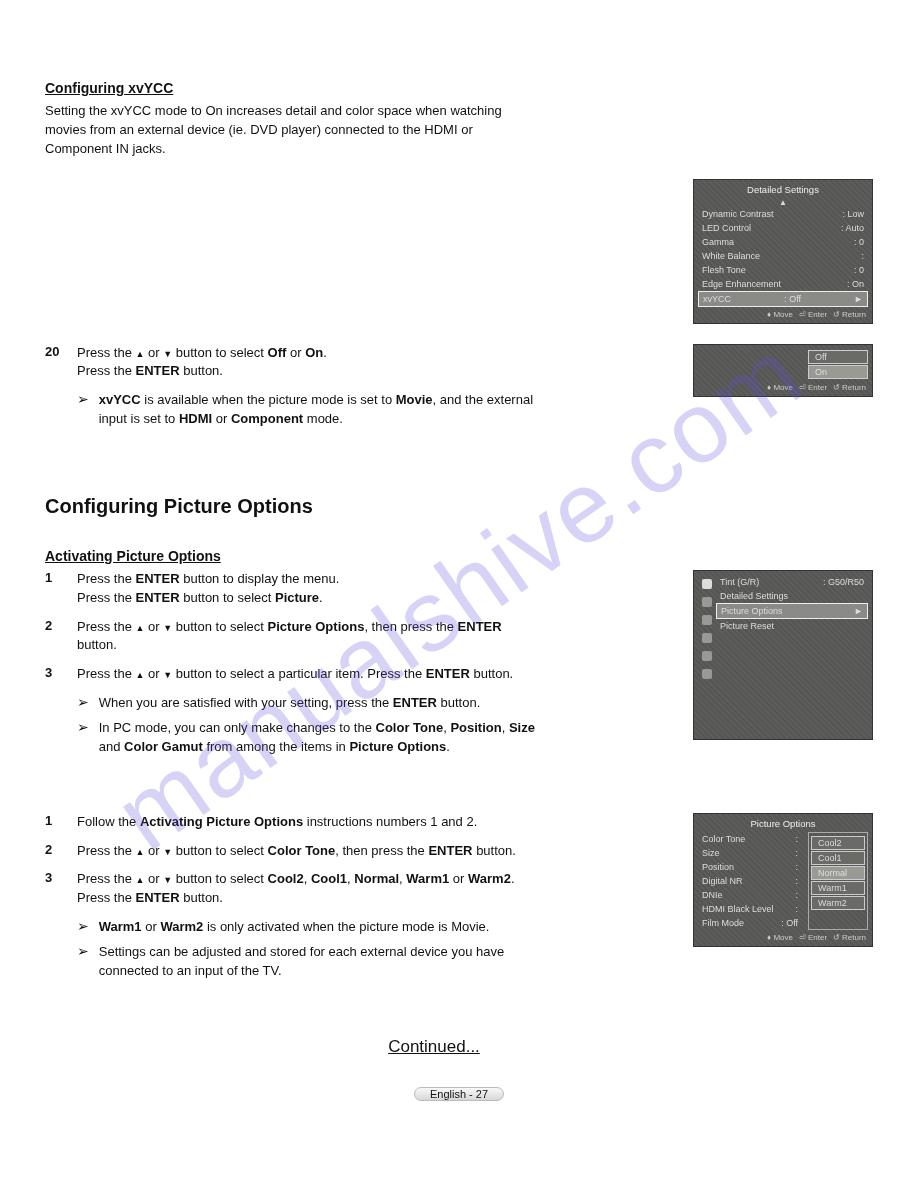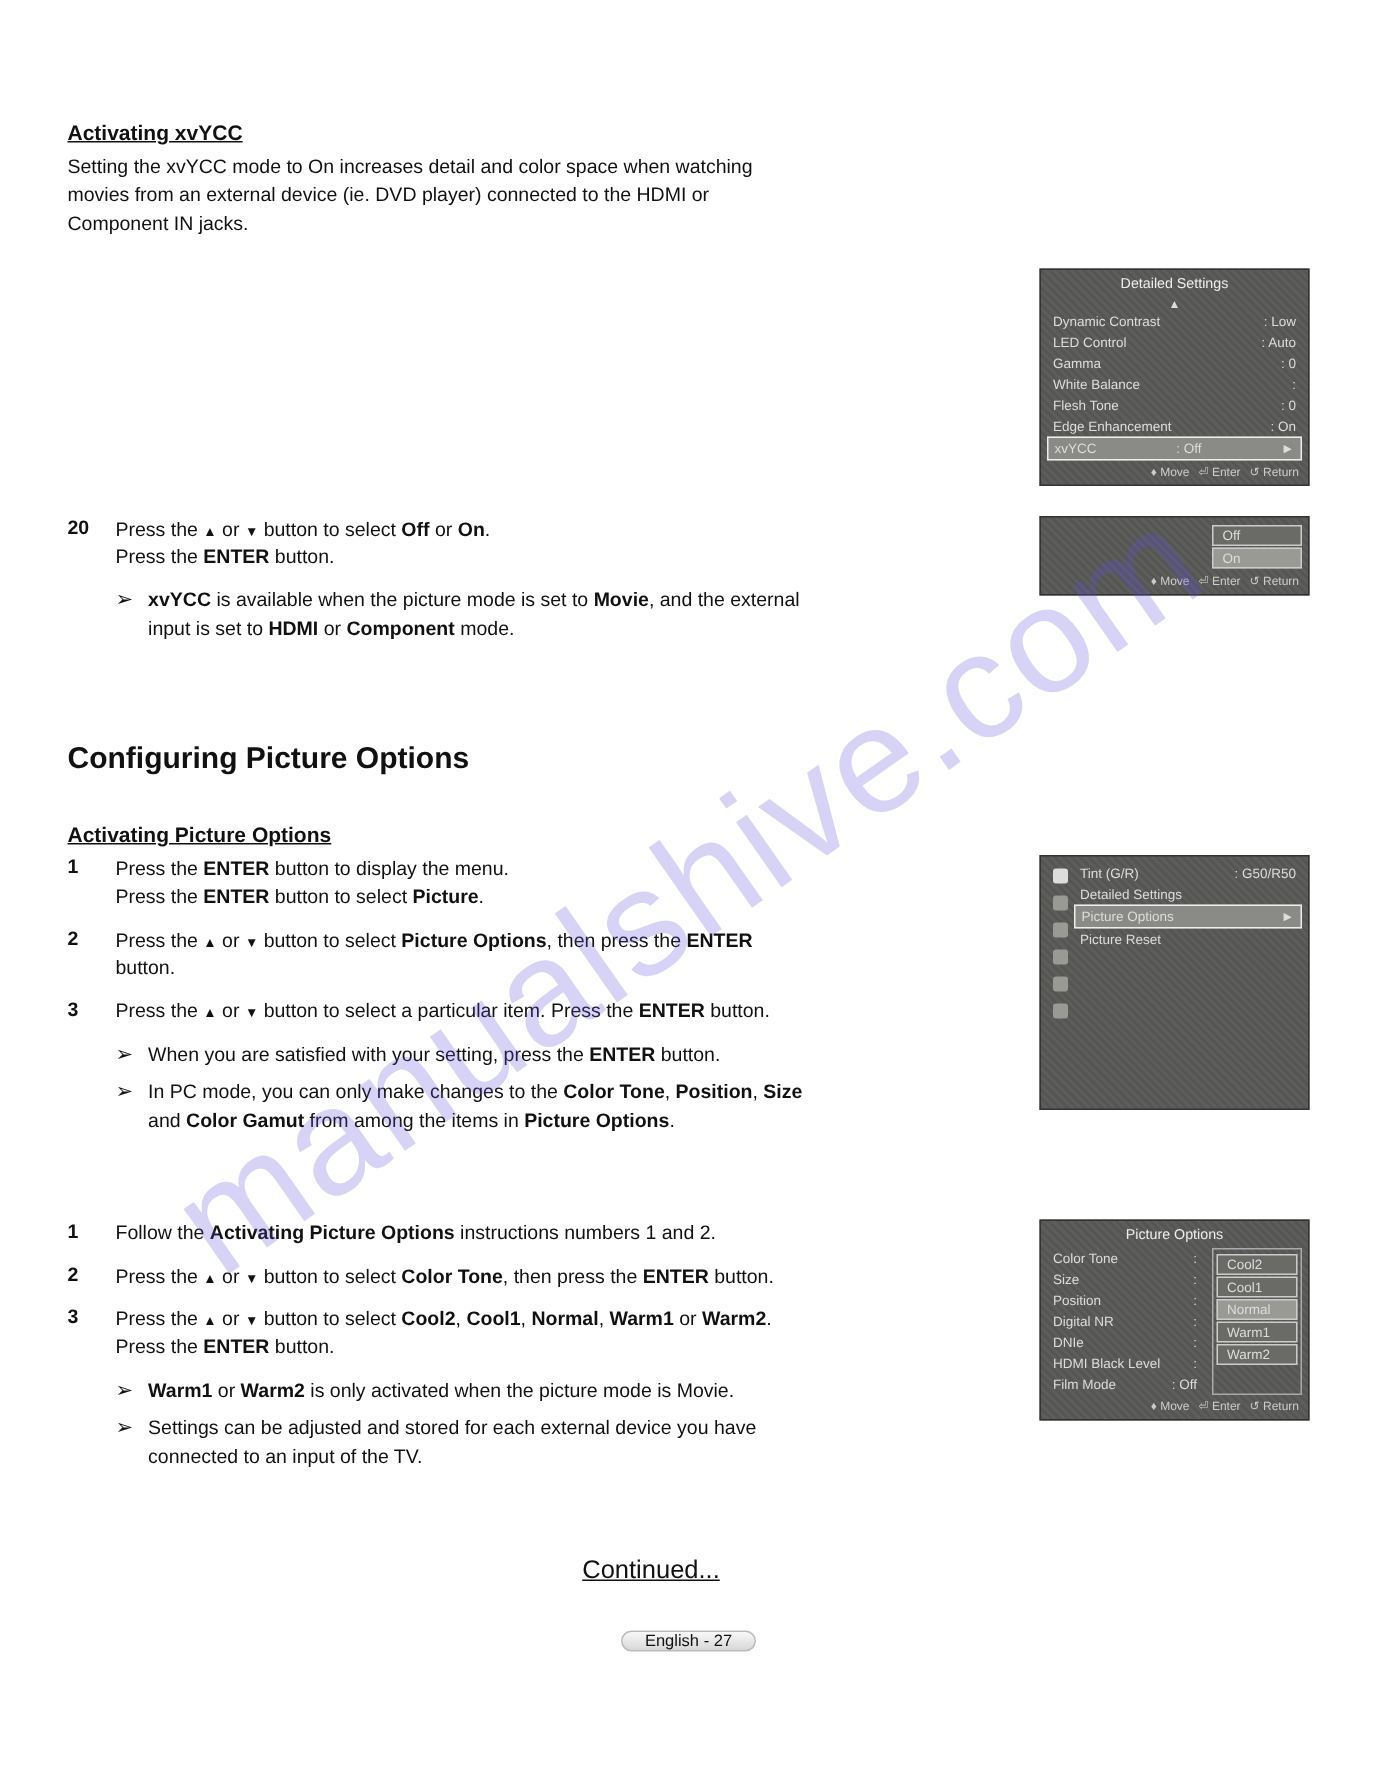--- a/index.html
+++ b/index.html
@@ -84,21 +84,21 @@
   }
   .right-panel { margin-left: auto; }
   .row-top { display:flex; gap: 20px; align-items: flex-start; }
 </style>
 </head>
 <body>
 
 <div class="watermark">manualshive.com</div>
 
 <div>
-  <div class="section-heading">Activating xvYCC</div>
+  <div class="section-heading">Configuring xvYCC</div>
   <p class="intro">Setting the xvYCC mode to On increases detail and color space when watching movies from an external device (ie. DVD player) connected to the HDMI or Component IN jacks.</p>
 
   <div class="row-top">
     <div class="right-panel">
       <div class="osd">
         <div class="osd-title">Detailed Settings</div>
         <div style="text-align:center;font-size:8px;">▲</div>
         <div id="osd1-rows">
             <div class="osd-row">
               <span>Dynamic Contrast</span>

